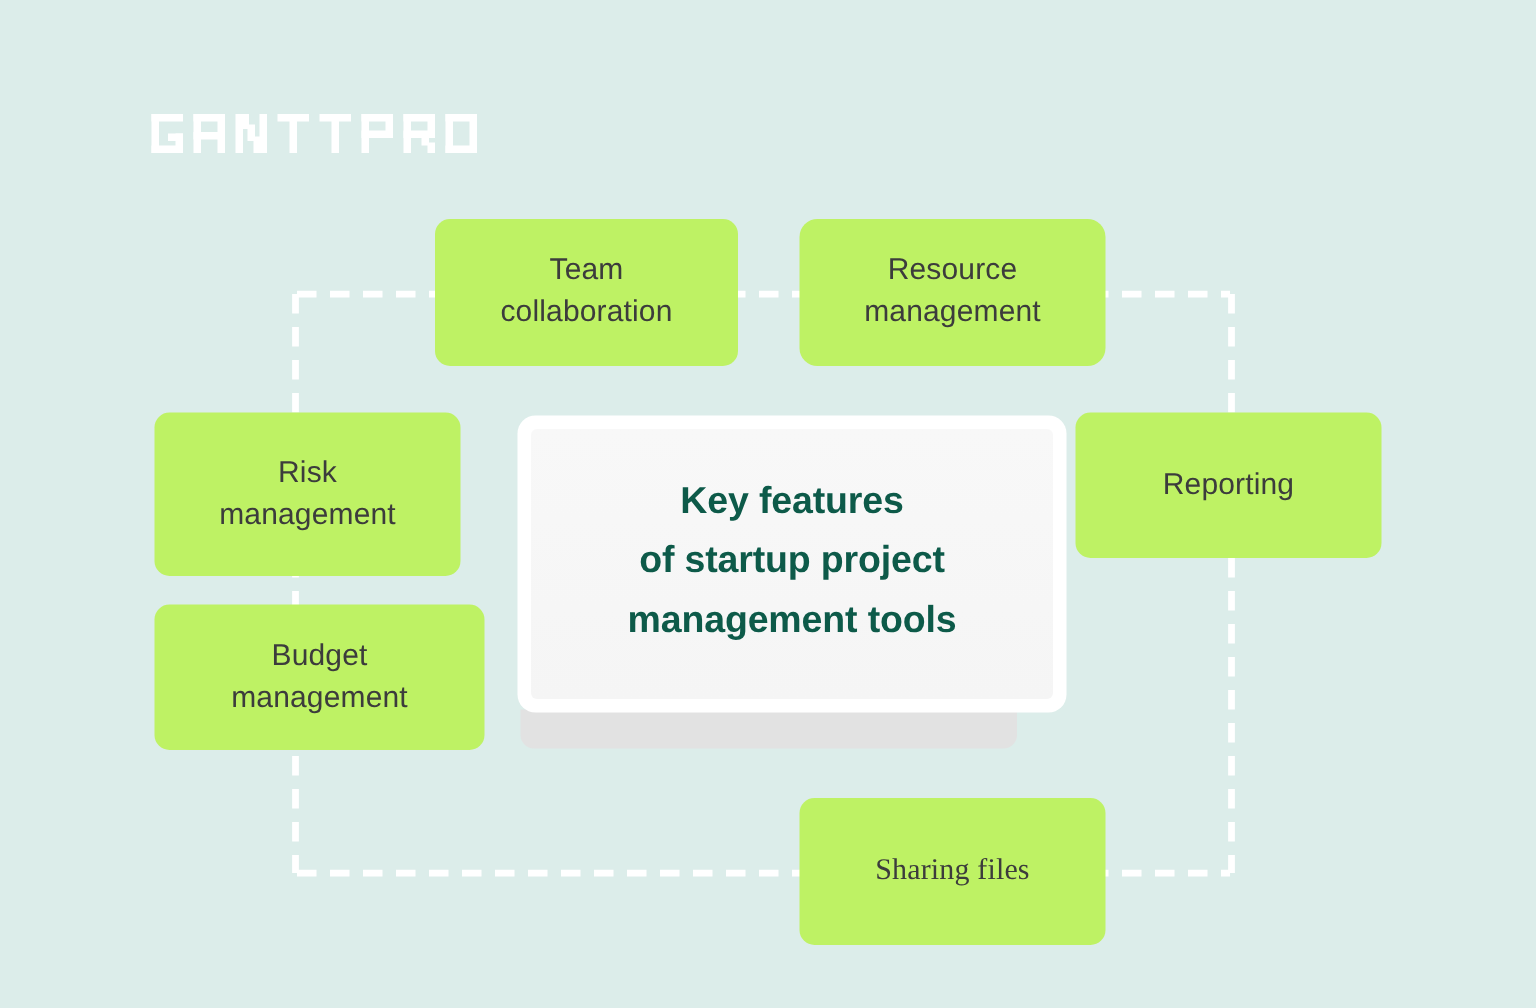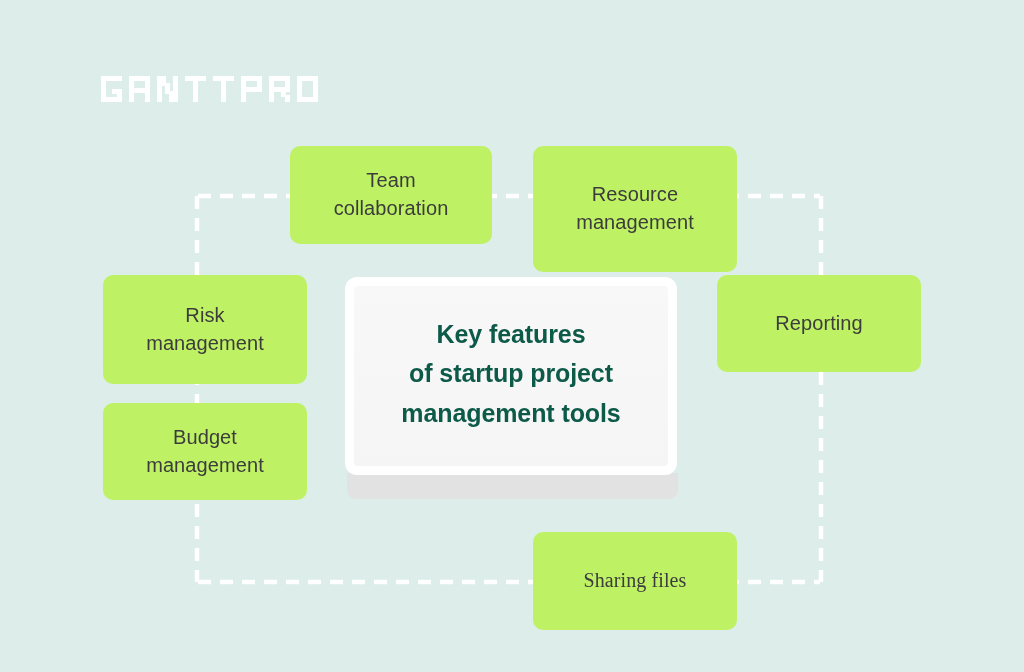--- a/index.html
+++ b/index.html
@@ -64,41 +64,41 @@
     color: #3c3c3c;
     font-size: 20px;
     line-height: 1.38;
     letter-spacing: 0.1px;
     box-sizing: border-box;
     padding: 6px 0;
   }
   .feature-box .label { white-space: pre-line; }
 
   #box-team        { left: 290px;  top: 146px; width: 202px; height: 98px; }
-  #box-resource    { left: 533px;  top: 146px; width: 204px; height: 126px; }
+  #box-resource    { left: 533px;  top: 146px; width: 204px; height: 98px; border-radius: 12px; }
   #box-risk        { left: 103px;  top: 275px; width: 204px; height: 109px; }
-  #box-budget      { left: 103px;  top: 403px; width: 204px; height: 97px; }
+  #box-budget      { left: 103px;  top: 403px; width: 220px; height: 97px; }
   #box-timelines   { left: 717px;  top: 275px; width: 204px; height: 97px; }
   #box-time-track  { left: 717px;  top: 403px; width: 204px; height: 97px; }
   #box-reporting   { left: 290px;  top: 532px; width: 202px; height: 98px; }
   #box-sharing     { left: 533px;  top: 532px; width: 204px; height: 98px; font-family: Liberation Serif, serif; }
 
   
   #center-device {
     position: absolute;
     left: 345px;
     top: 277px;
     width: 335px;
     height: 222px;
   }
   #device-frame {
     position: absolute;
     left: 0;
     top: 0;
-    width: 332px;
+    width: 366px;
     height: 198px;
     background: #ffffff;
     border-radius: 12px;
     box-sizing: border-box;
     padding: 9px;
   }
   #device-screen {
     width: 100%;
     height: 100%;
     background: linear-gradient(180deg,#f8f8f8 0%, #f5f5f5 100%);

